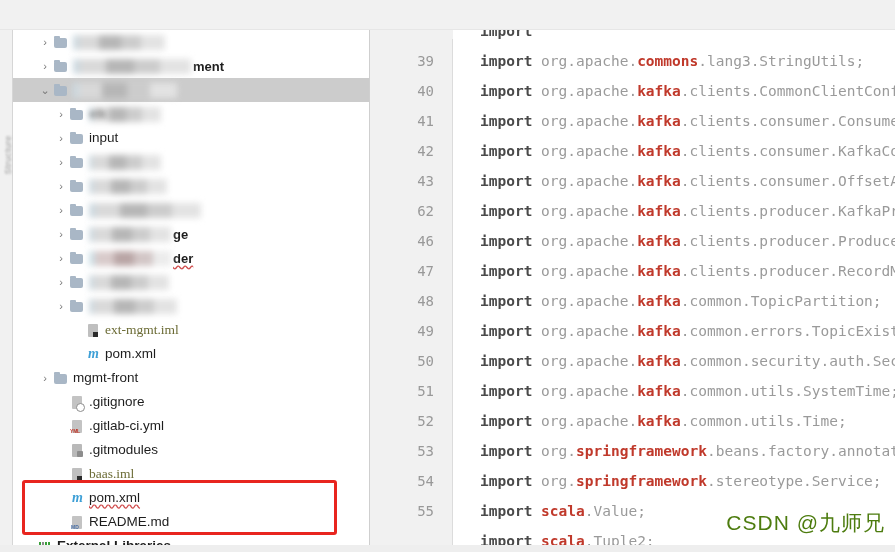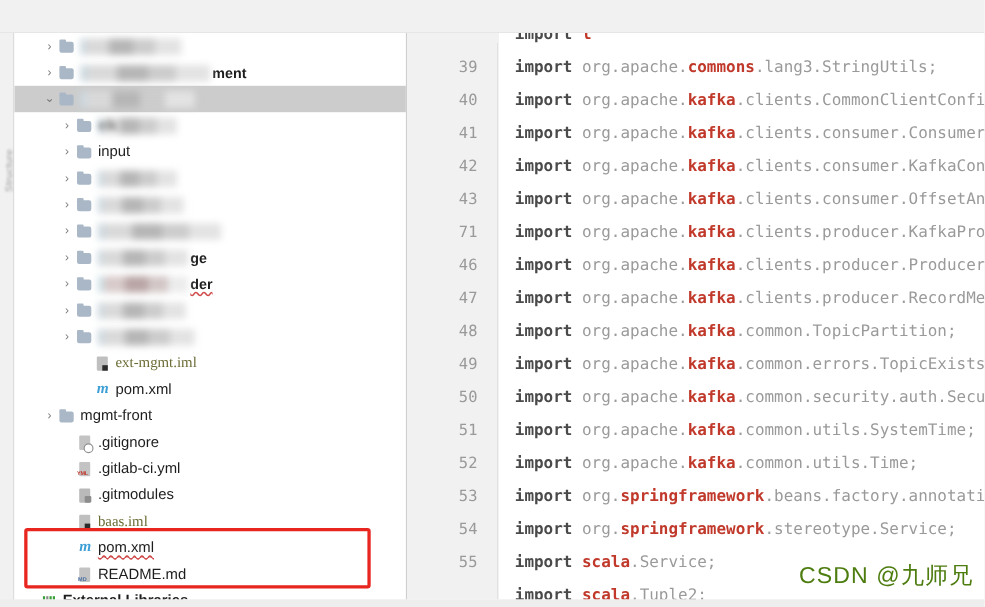--- a/index.html
+++ b/index.html
@@ -197,21 +197,21 @@
   }
   .cline {
     height: 30px;
     line-height: 30px;
     padding-left: 14px;
     font-family: "DejaVu Sans Mono", monospace;
     font-size: 14.5px;
     white-space: nowrap;
     color: #9a9a9a;
   }
-  .kw  { color: #4a4a4a; font-weight: 700; }
+  .kw  { color: #4a4a4a; font-weight: 700; margin-left: 12px; }
   .hl  { color: #c0392b; font-weight: 700; }
   .pl  { color: #9a9a9a; text-align: right; }
   .clip-mask {
     position: absolute; left: 84px; top: 0; right: 0; height: 9px;
     background: #ffffff; z-index: 5;
   }
   .gclip-mask {
     position: absolute; left: 0; top: 0; width: 83px; height: 9px;
     background: #f1f1f1; z-index: 5;
   }
@@ -396,21 +396,21 @@
 
   <div class="editor">
     <div class="gutter">
       <div id="gutter-rows" style="position:relative;top:-14px;">
           <div class="gnum">38</div>
           <div class="gnum">39</div>
           <div class="gnum">40</div>
           <div class="gnum">41</div>
           <div class="gnum">42</div>
           <div class="gnum">43</div>
-          <div class="gnum">71</div>
+          <div class="gnum">62</div>
           <div class="gnum">46</div>
           <div class="gnum">47</div>
           <div class="gnum">48</div>
           <div class="gnum">49</div>
           <div class="gnum">50</div>
           <div class="gnum">51</div>
           <div class="gnum">52</div>
           <div class="gnum">53</div>
           <div class="gnum">54</div>
           <div class="gnum">55</div>
@@ -428,21 +428,21 @@
           <div class="cline"><span class="kw">import </span><span class="pl">org.apache.</span><span class="hl">kafka</span><span class="pl">.clients.producer.KafkaProducer;</span></div>
           <div class="cline"><span class="kw">import </span><span class="pl">org.apache.</span><span class="hl">kafka</span><span class="pl">.clients.producer.ProducerConfig;</span></div>
           <div class="cline"><span class="kw">import </span><span class="pl">org.apache.</span><span class="hl">kafka</span><span class="pl">.clients.producer.RecordMetadata;</span></div>
           <div class="cline"><span class="kw">import </span><span class="pl">org.apache.</span><span class="hl">kafka</span><span class="pl">.common.TopicPartition;</span></div>
           <div class="cline"><span class="kw">import </span><span class="pl">org.apache.</span><span class="hl">kafka</span><span class="pl">.common.errors.TopicExistsException;</span></div>
           <div class="cline"><span class="kw">import </span><span class="pl">org.apache.</span><span class="hl">kafka</span><span class="pl">.common.security.auth.SecurityProtocol;</span></div>
           <div class="cline"><span class="kw">import </span><span class="pl">org.apache.</span><span class="hl">kafka</span><span class="pl">.common.utils.SystemTime;</span></div>
           <div class="cline"><span class="kw">import </span><span class="pl">org.apache.</span><span class="hl">kafka</span><span class="pl">.common.utils.Time;</span></div>
           <div class="cline"><span class="kw">import </span><span class="pl">org.</span><span class="hl">springframework</span><span class="pl">.beans.factory.annotation.Value;</span></div>
           <div class="cline"><span class="kw">import </span><span class="pl">org.</span><span class="hl">springframework</span><span class="pl">.stereotype.Service;</span></div>
-          <div class="cline"><span class="kw">import </span><span class="hl">scala</span><span class="pl">.Service;</span></div>
+          <div class="cline"><span class="kw">import </span><span class="hl">scala</span><span class="pl">.Value;</span></div>
           <div class="cline"><span class="kw">import </span><span class="hl">scala</span><span class="pl">.Tuple2;</span></div>
         </div>
       <div class="clip-mask"></div>
     </div>
     <div class="watermark">CSDN @九师兄</div>
   </div>
 
   <div class="bottom-strip"></div>
 </div>
 

